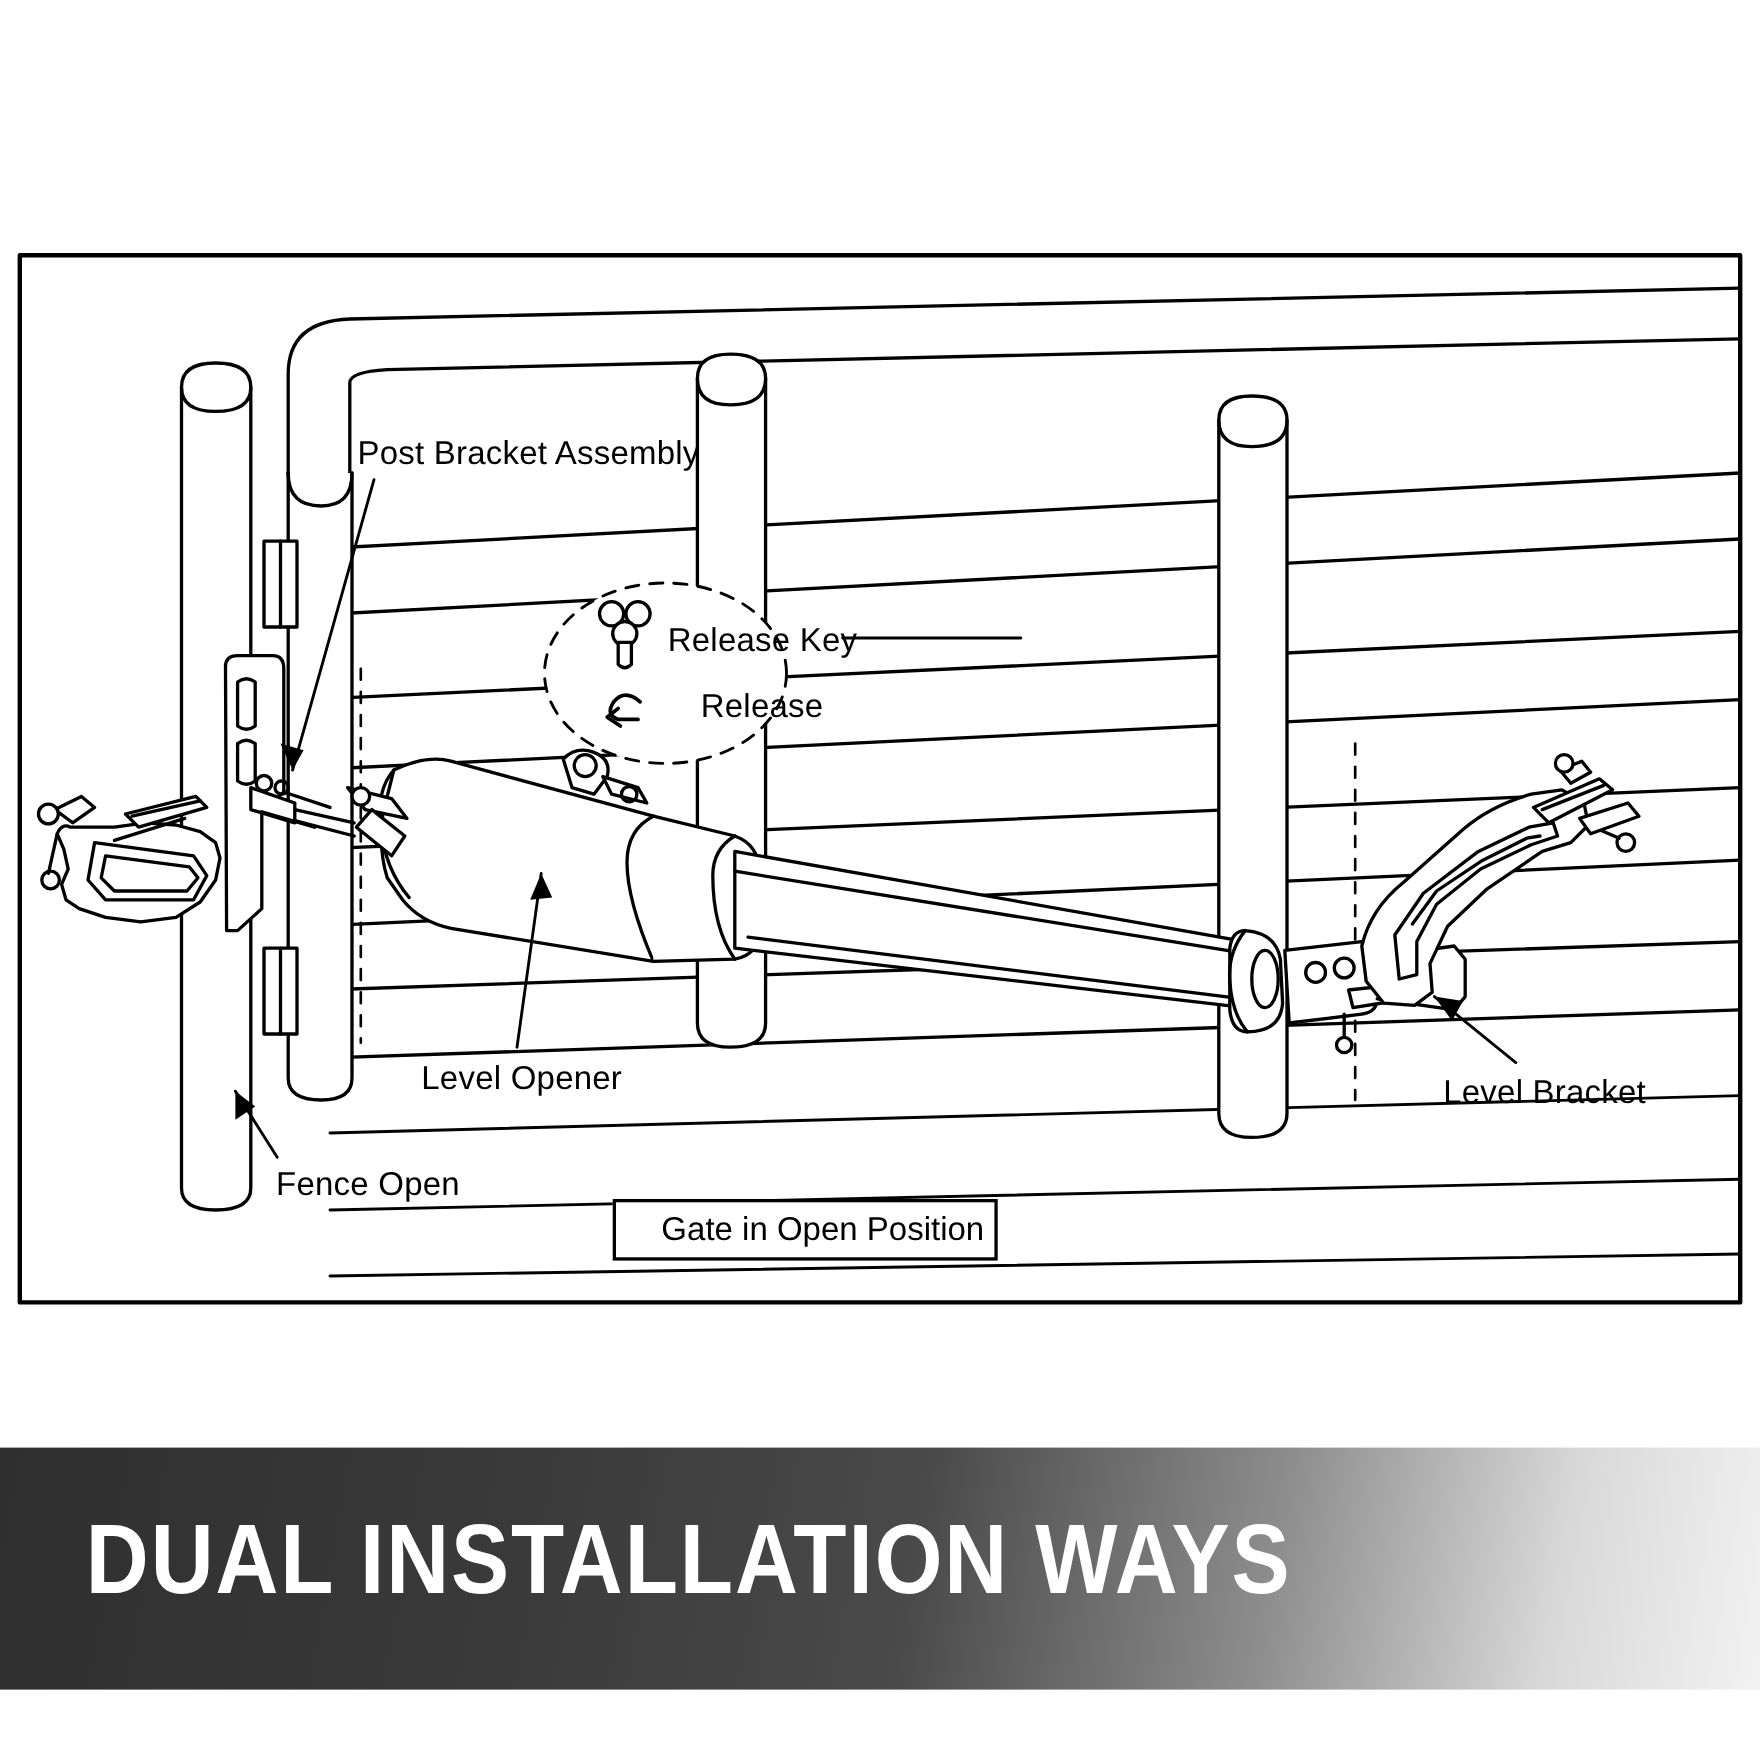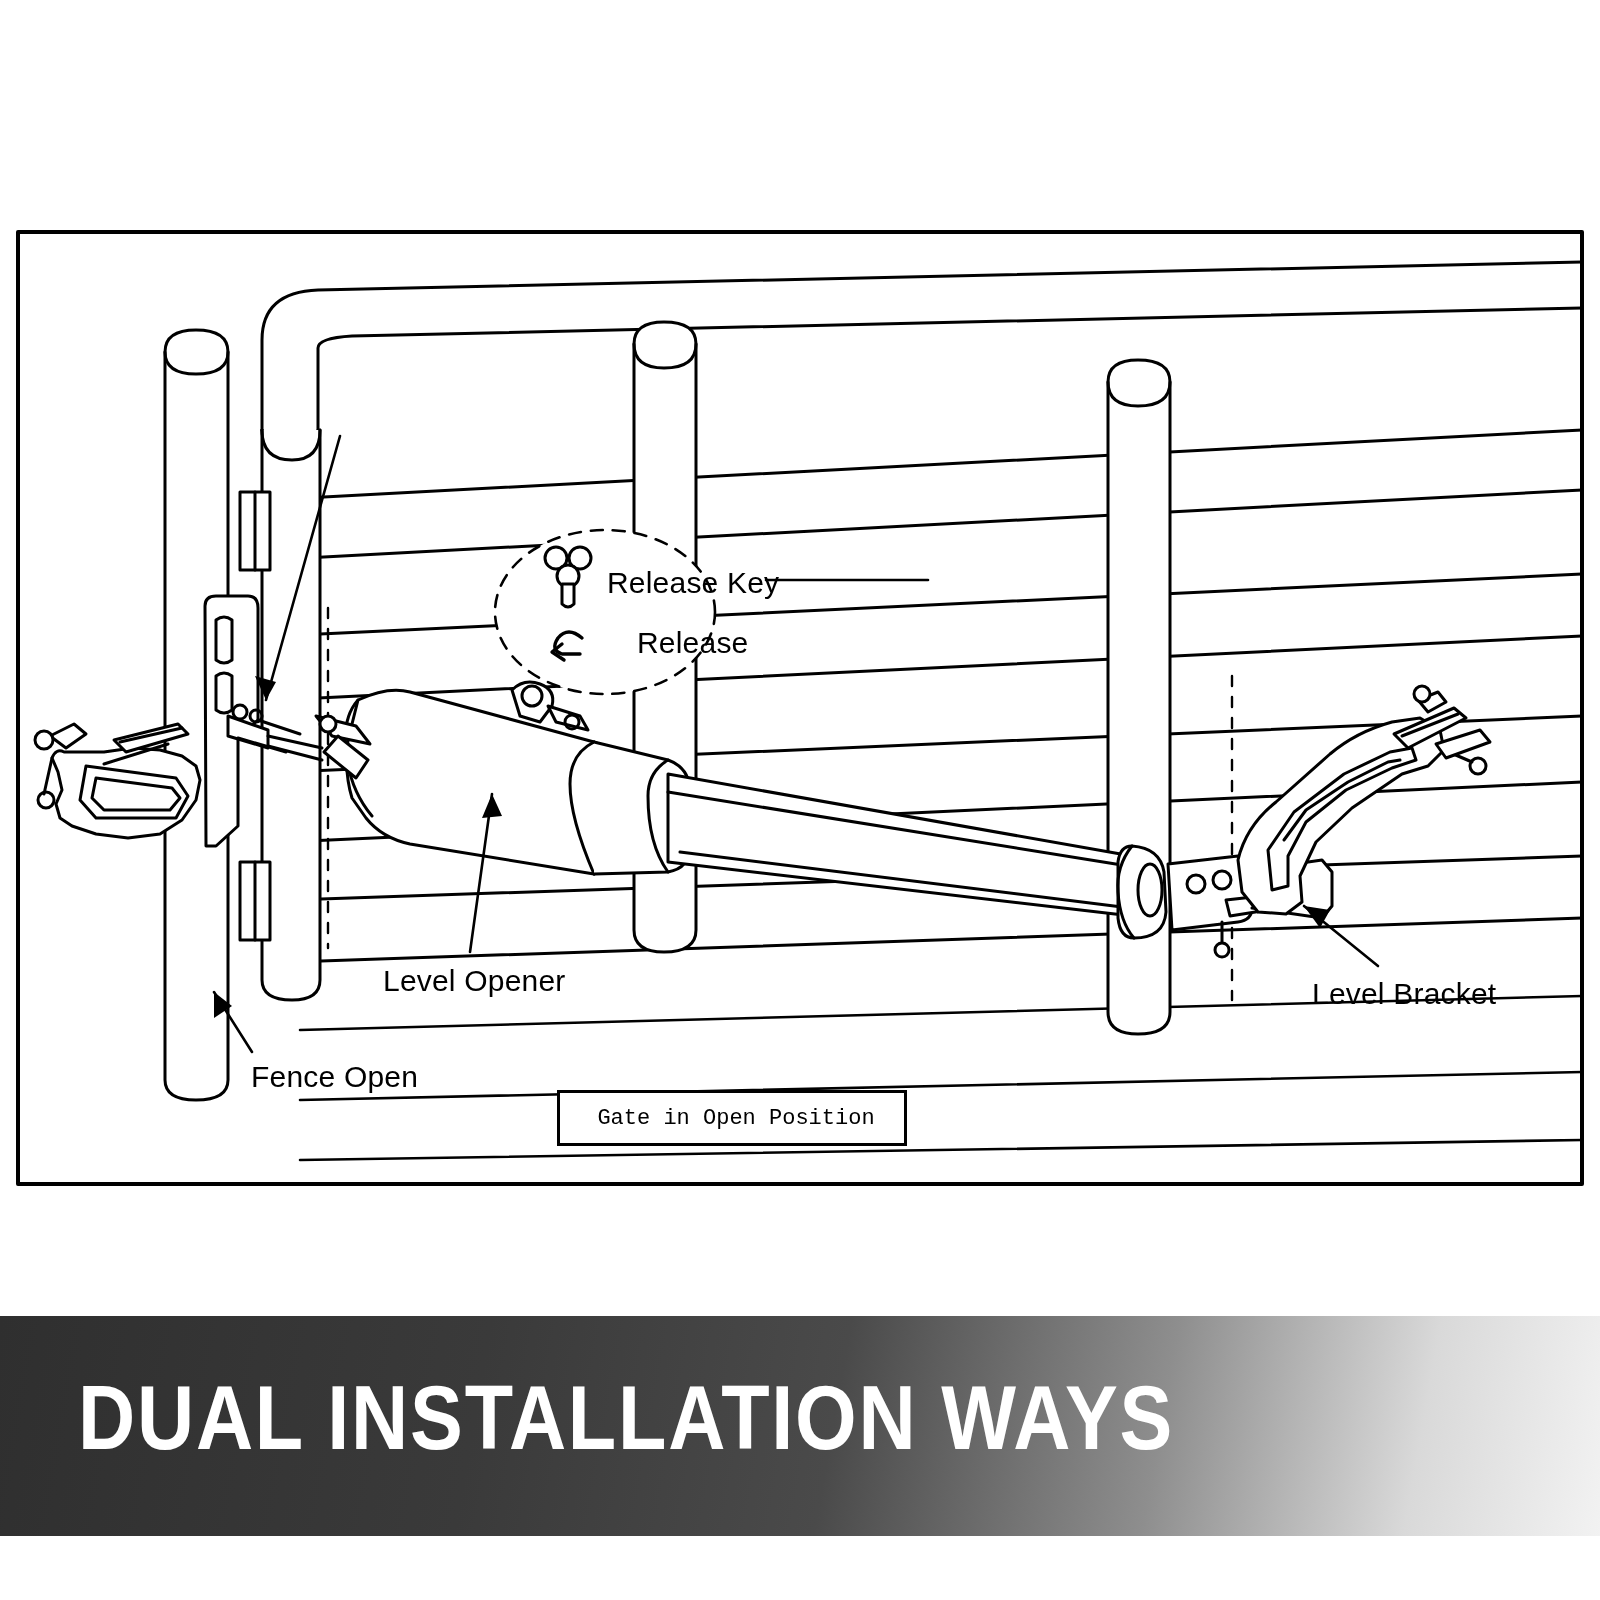--- a/index.html
+++ b/index.html
@@ -57,30 +57,30 @@
     left: 557px;
     top: 1090px;
     width: 350px;
     height: 56px;
     border: 3px solid #000000;
     background: #ffffff;
     box-sizing: border-box;
   }
   #caption-text {
     position: absolute;
-    left: 4px;
+    left: 16px;
     top: 0;
     width: 100%;
     height: 100%;
     display: flex;
     align-items: center;
     justify-content: center;
-    font-size: 22px;
+    font-size: 30px;
     color: #000000;
-    font-family: Liberation Mono, monospace;
+    font-family: Liberation Sans, sans-serif;
   }
 
   
   #banner {
     position: absolute;
     left: 0;
     top: 1316px;
     width: 1600px;
     height: 220px;
     background: linear-gradient(100deg,
@@ -266,20 +266,21 @@
           <line x1="252" y1="1052" x2="214" y2="992"></line>
           <path d="M214,992 L214,1018 L232,1006 Z" fill="#000000" stroke="none"></path>
 
           <line x1="1378" y1="966" x2="1304" y2="906"></line>
           <path d="M1304,906 L1320,928 L1330,910 Z" fill="#000000" stroke="none"></path>
         </g>
 
       </g>
     </svg>
 
+    <div class="label" id="label-post-bracket">Post Bracket Assembly</div>
     <div class="label" id="label-release-key">Release Key</div>
     <div class="label" id="label-release">Release</div>
     <div class="label" id="label-level-opener">Level Opener</div>
     <div class="label" id="label-fence-post">Fence Open</div>
     <div class="label" id="label-gate-bracket">Level Bracket</div>
 
     <div id="caption-box">
       <div id="caption-text">Gate in Open Position</div>
     </div>
   </div>

